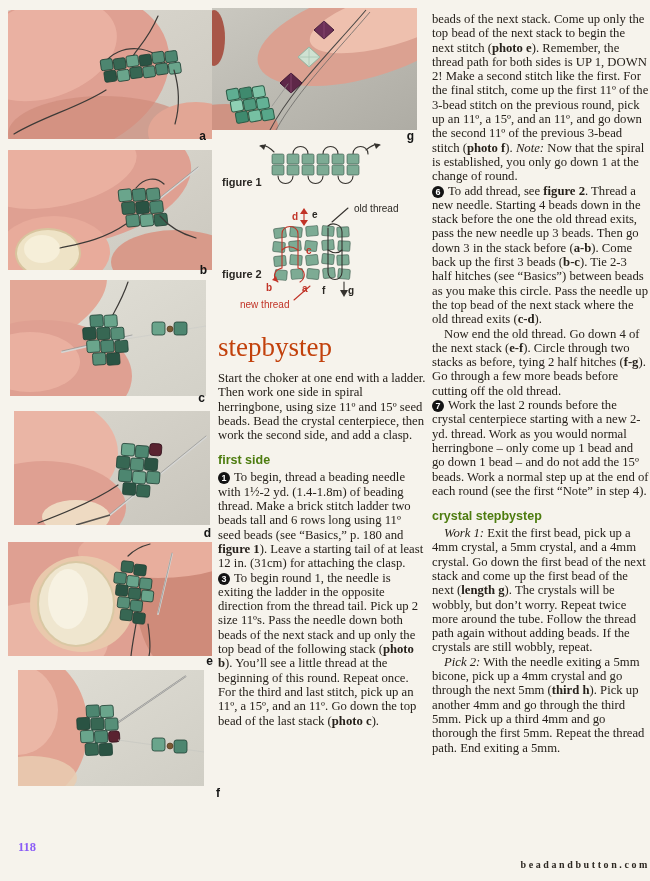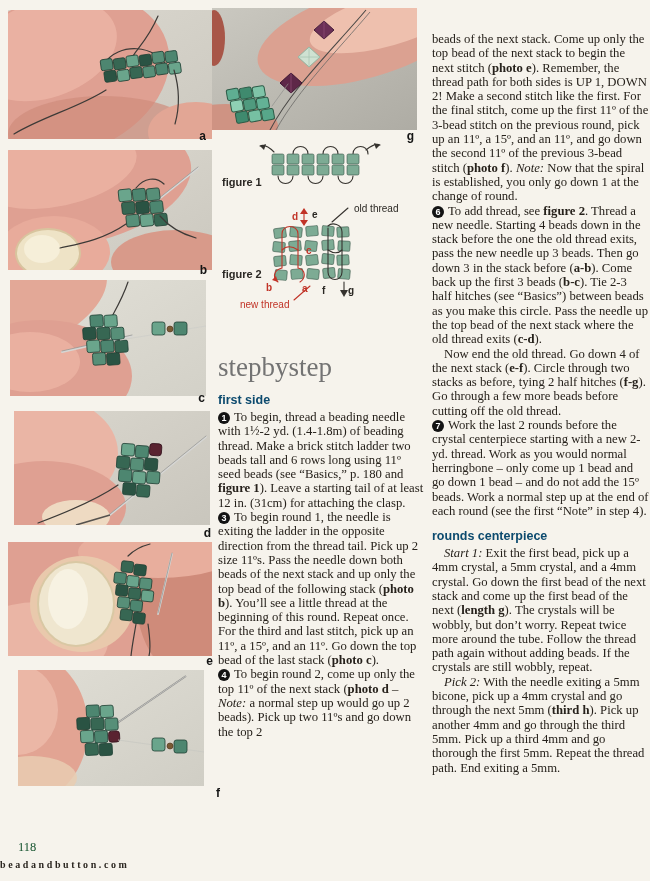--- a/index.html
+++ b/index.html
@@ -1,35 +1,35 @@
 <!DOCTYPE html>
 <html><head>
 <meta charset="utf-8">
 <style>
   html,body{margin:0;padding:0;background:#9a978f;}
   .page{position:relative;width:650px;height:881px;background:#f6f3ec;overflow:hidden;
         font-family:"Liberation Serif",serif;color:#26211b;}
   .photo{position:absolute;}
   .photo svg{display:block;}
   .plabel{position:absolute;font:bold 12px "Liberation Sans",sans-serif;color:#141414;}
-  .textcol{position:absolute;margin-top:20px;}
+  .textcol{position:absolute;}
   .textcol p{margin:0;font-size:12.7px;line-height:14.3px;text-align:left;}
   .indent{text-indent:12px;font-family:Liberation Serif, serif;}
-  .article-head{font:400 27px/30px "Liberation Serif",serif;color:#737373;margin:0 0 9px 0;}
-  .subhead{font:bold 12.5px/15px "Liberation Sans",sans-serif;color:#0c4a6e;margin:11px 0 2px 0;}
+  .article-head{font:400 27px/30px "Liberation Serif",serif;color:#c2410c;margin:0 0 9px 0;}
+  .subhead{font:bold 12.5px/15px "Liberation Sans",sans-serif;color:#4d7c0f;margin:11px 0 2px 0;}
   .stepnum{display:inline-block;width:12px;height:12px;border-radius:50%;background:#131313;color:#fff;
            font:bold 9px/12px "Liberation Sans",sans-serif;text-align:center;margin-right:4px;}
   .figwrap{position:absolute;left:218px;top:142px;}
   .figlabel{font:bold 11px "Liberation Sans",sans-serif;fill:#2a2723;}
   .figletter-red{font:bold 10px "Liberation Sans",sans-serif;fill:#c13327;}
   .figletter-blk{font:bold 10px "Liberation Sans",sans-serif;fill:#2a2723;}
   .figsmall{font:10px "Liberation Sans",sans-serif;fill:#2a2723;}
   .figsmall-red{font:10px "Liberation Sans",sans-serif;fill:#c13327;}
-  .footer-num{position:absolute;left:18px;top:840px;font-size:12.5px;color:#14532d;}
-  .footer-site{position:absolute;left:0;top:859px;width:650px;text-align:left;
+  .footer-num{position:absolute;left:18px;top:840px;font-size:12.5px;color:#8b5cf6;font-weight:bold;}
+  .footer-site{position:absolute;left:0;top:859px;width:650px;text-align:right;
                font:bold 10px "Liberation Serif",serif;letter-spacing:2.6px;color:#2c2721;}
   
   .b1{fill:#4d8670;stroke:#1e4034;stroke-width:.8}
   .b2{fill:#376753;stroke:#1e4034;stroke-width:.8}
   .b3{fill:#6aa58c;stroke:#1e4034;stroke-width:.8}
   .b4{fill:#2a5343;stroke:#1e4034;stroke-width:.8}
   .b5{fill:#578f78;stroke:#1e4034;stroke-width:.8}
   .fb{fill:#7dab94;stroke:#33514397;stroke-width:1}
   .thread{fill:none;stroke:#3c3a37;stroke-width:1.2;stroke-linecap:round}
   .needle{fill:none;stroke:#d6d6d4;stroke-width:1.8;stroke-linecap:round}
@@ -364,32 +364,32 @@
         <text class="figletter-blk" x="130" y="152">g</text>
         <text class="figsmall" x="136" y="70">old thread</text>
         <text class="figsmall-red" x="22" y="166">new thread</text>
         <text class="figlabel" x="4" y="136">figure 2</text>
       </g>
     </svg>
   </div>
 
   <div class="textcol" style="left:218px;top:332px;width:208px;">
     <h1 class="article-head">stepbystep</h1>
+    <p>Start the choker at one end with a ladder. Then work one side in spiral herringbone, using size 11º and 15º seed beads. Bead the crystal centerpiece, then work the second side, and add a clasp.</p>
     <div class="subhead">first side</div>
     <p><span class="stepnum">1</span><span>To begin, thread a beading needle with 1½-2 yd. (1.4-1.8m) of beading thread. Make a brick stitch ladder two beads tall and 6 rows long using 11º seed beads (see “Basics,” p. 180 and <b>figure 1</b>). Leave a starting tail of at least 12 in. (31cm) for attaching the clasp.</span></p>
     <p><span class="stepnum">3</span><span>To begin round 1, the needle is exiting the ladder in the opposite direction from the thread tail. Pick up 2 size 11ºs. Pass the needle down both beads of the next stack and up only the top bead of the following stack (<b>photo b</b>). You’ll see a little thread at the beginning of this round. Repeat once. For the third and last stitch, pick up an 11º, a 15º, and an 11º. Go down the top bead of the last stack (<b>photo c</b>).</span></p>
-    <p><span class="stepnum">4</span><span>To begin round 2, come up only the top 11º of the next stack (<b>photo d</b> – <i>Note:</i> a normal step up would go up 2 beads). Pick up two 11ºs and go down the top 2</span></p>
   </div>
 
   <div class="textcol" style="left:432px;top:12px;width:217px;">
     <p>beads of the next stack. Come up only the top bead of the next stack to begin the next stitch (<b>photo e</b>). Remember, the thread path for both sides is UP 1, DOWN 2! Make a second stitch like the first. For the final stitch, come up the first 11º of the 3-bead stitch on the previous round, pick up an 11º, a 15º, and an 11º, and go down the second 11º of the previous 3-bead stitch (<b>photo f</b>). <i>Note:</i> Now that the spiral is established, you only go down 1 at the change of round.</p>
     <p><span class="stepnum">6</span><span>To add thread, see <b>figure 2</b>. Thread a new needle. Starting 4 beads down in the stack before the one the old thread exits, pass the new needle up 3 beads. Then go down 3 in the stack before (<b>a-b</b>). Come back up the first 3 beads (<b>b-c</b>). Tie 2-3 half hitches (see “Basics”) between beads as you make this circle. Pass the needle up the top bead of the next stack where the old thread exits (<b>c-d</b>).</span></p>
     <p class="indent">Now end the old thread. Go down 4 of the next stack (<b>e-f</b>). Circle through two stacks as before, tying 2 half hitches (<b>f-g</b>). Go through a few more beads before cutting off the old thread.</p>
     <p><span class="stepnum">7</span><span>Work the last 2 rounds before the crystal centerpiece starting with a new 2-yd. thread. Work as you would normal herringbone – only come up 1 bead and go down 1 bead – and do not add the 15º beads. Work a normal step up at the end of each round (see the first “Note” in step 4).</span></p>
-    <div class="subhead">rounds centerpiece</div>
-    <p class="indent"><i>Start 1:</i> Exit the first bead, pick up a 4mm crystal, a 5mm crystal, and a 4mm crystal. Go down the first bead of the next stack and come up the first bead of the next (<b>length g</b>). The crystals will be wobbly, but don’t worry. Repeat twice more around the tube. Follow the thread path again without adding beads. If the crystals are still wobbly, repeat.</p>
+    <div class="subhead">crystal stepbystep</div>
+    <p class="indent"><i>Work 1:</i> Exit the first bead, pick up a 4mm crystal, a 5mm crystal, and a 4mm crystal. Go down the first bead of the next stack and come up the first bead of the next (<b>length g</b>). The crystals will be wobbly, but don’t worry. Repeat twice more around the tube. Follow the thread path again without adding beads. If the crystals are still wobbly, repeat.</p>
     <p class="indent"><i>Pick 2:</i> With the needle exiting a 5mm bicone, pick up a 4mm crystal and go through the next 5mm (<b>third h</b>). Pick up another 4mm and go through the third 5mm. Pick up a third 4mm and go thorough the first 5mm. Repeat the thread path. End exiting a 5mm.</p>
   </div>
 
   <div class="footer-num">118</div>
   <div class="footer-site">beadandbutton.com</div>
 
 </div>
 
 </body></html>

